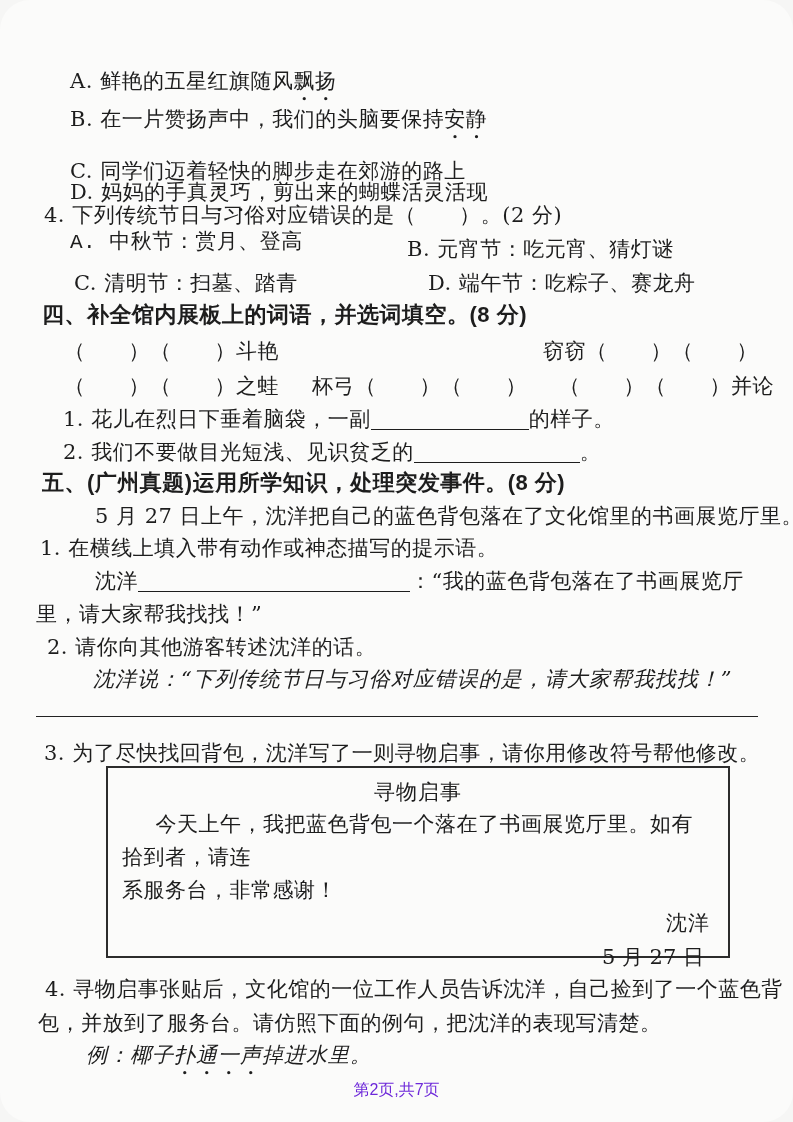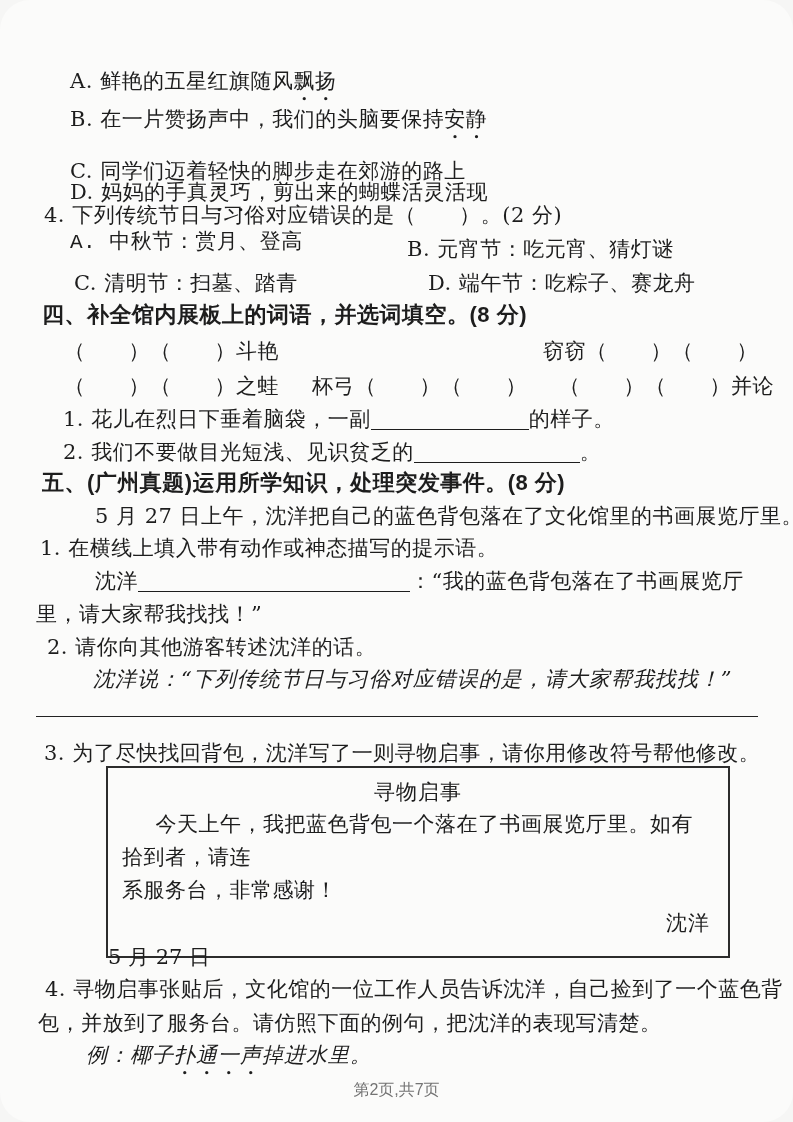--- a/index.html
+++ b/index.html
@@ -72,31 +72,32 @@
   }
   .indent2{text-indent:1.6em;}
   .notice-sign{
     text-align:right;
     font-size:21px;
     line-height:33px;
     padding-right:18px;
     letter-spacing:1px;
   }
   .notice-date{
+    text-align:right;
     font-size:21px;
     line-height:35px;
     padding-right:24px;
   }
   .footer{
     position:absolute;
     left:0;top:1080px;width:793px;
     text-align:center;
     font-family:"Liberation Sans", sans-serif;
     font-size:16px;
-    color:#737373;
+    color:#6d28d9;
   }
 </style>
 </head>
 <body>
 
 <div class="page">
 
   <div class="ln" style="left:70px;top:66px;">
     <span>A.</span><span> </span><span>鲜艳的五星红旗随风</span><span class="em">飘扬</span><span></span>
   </div>

